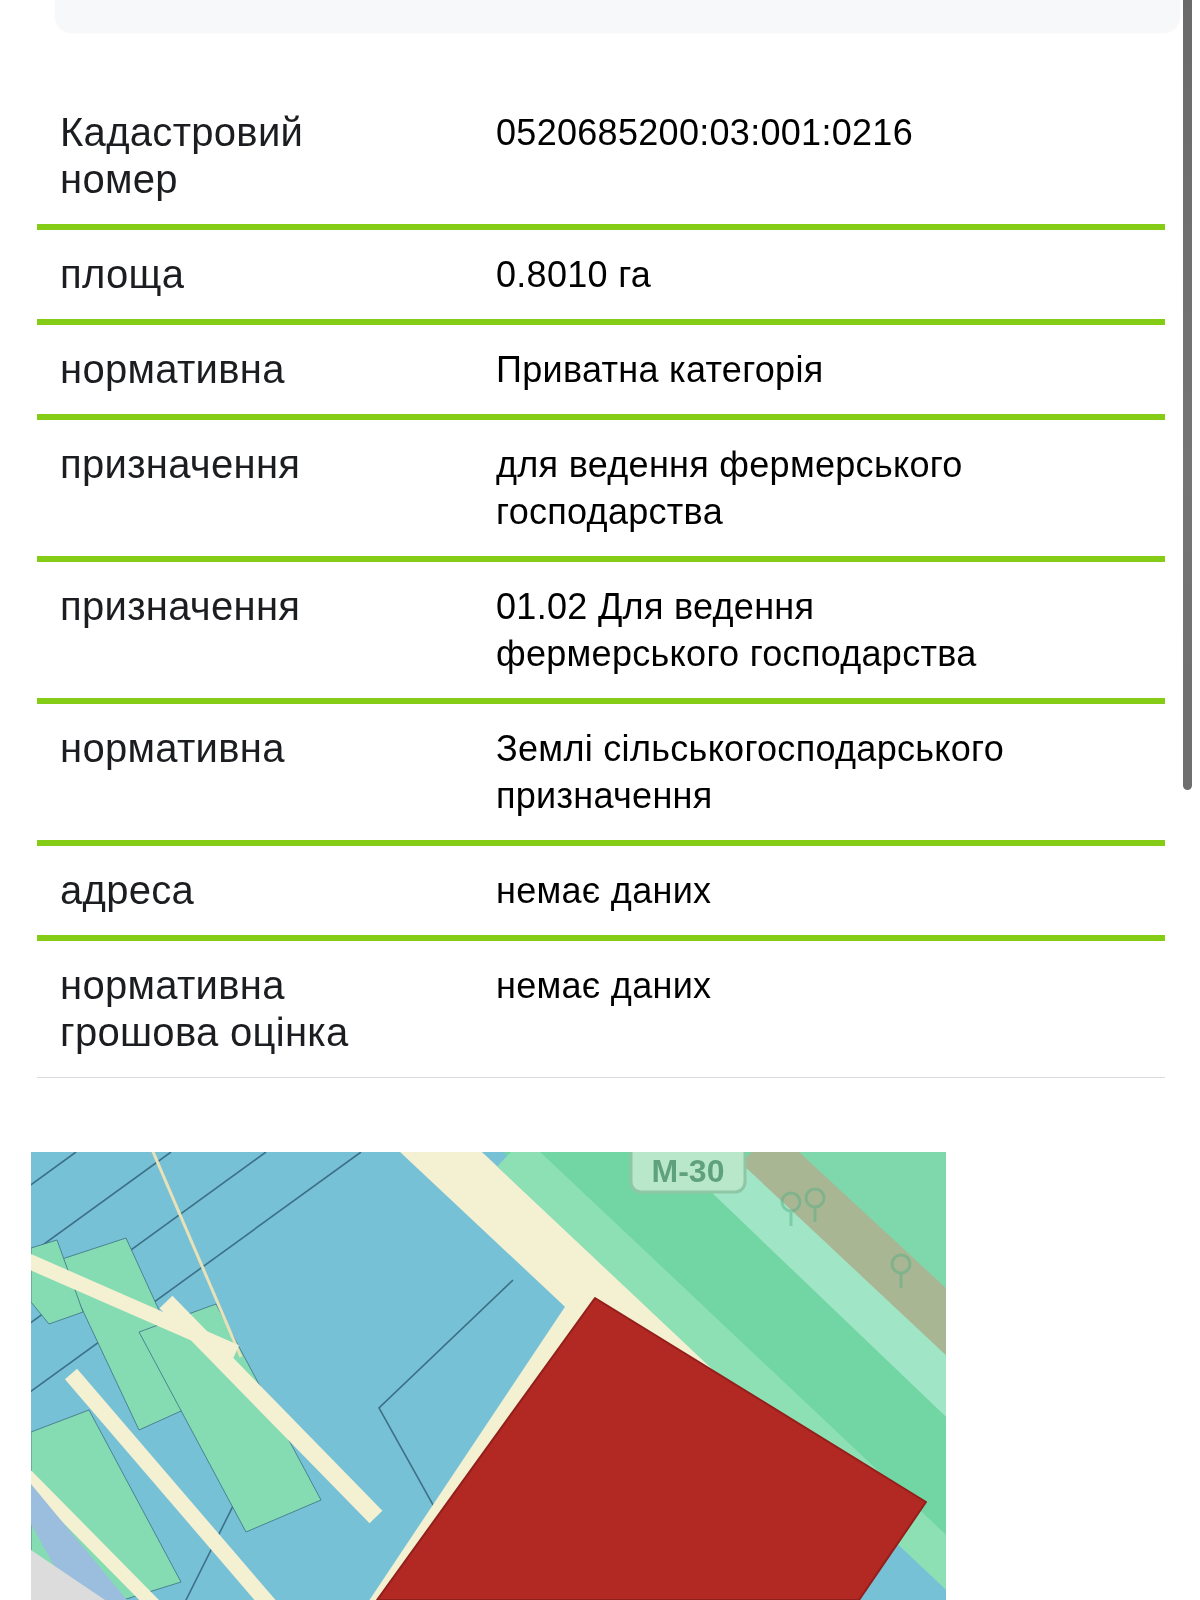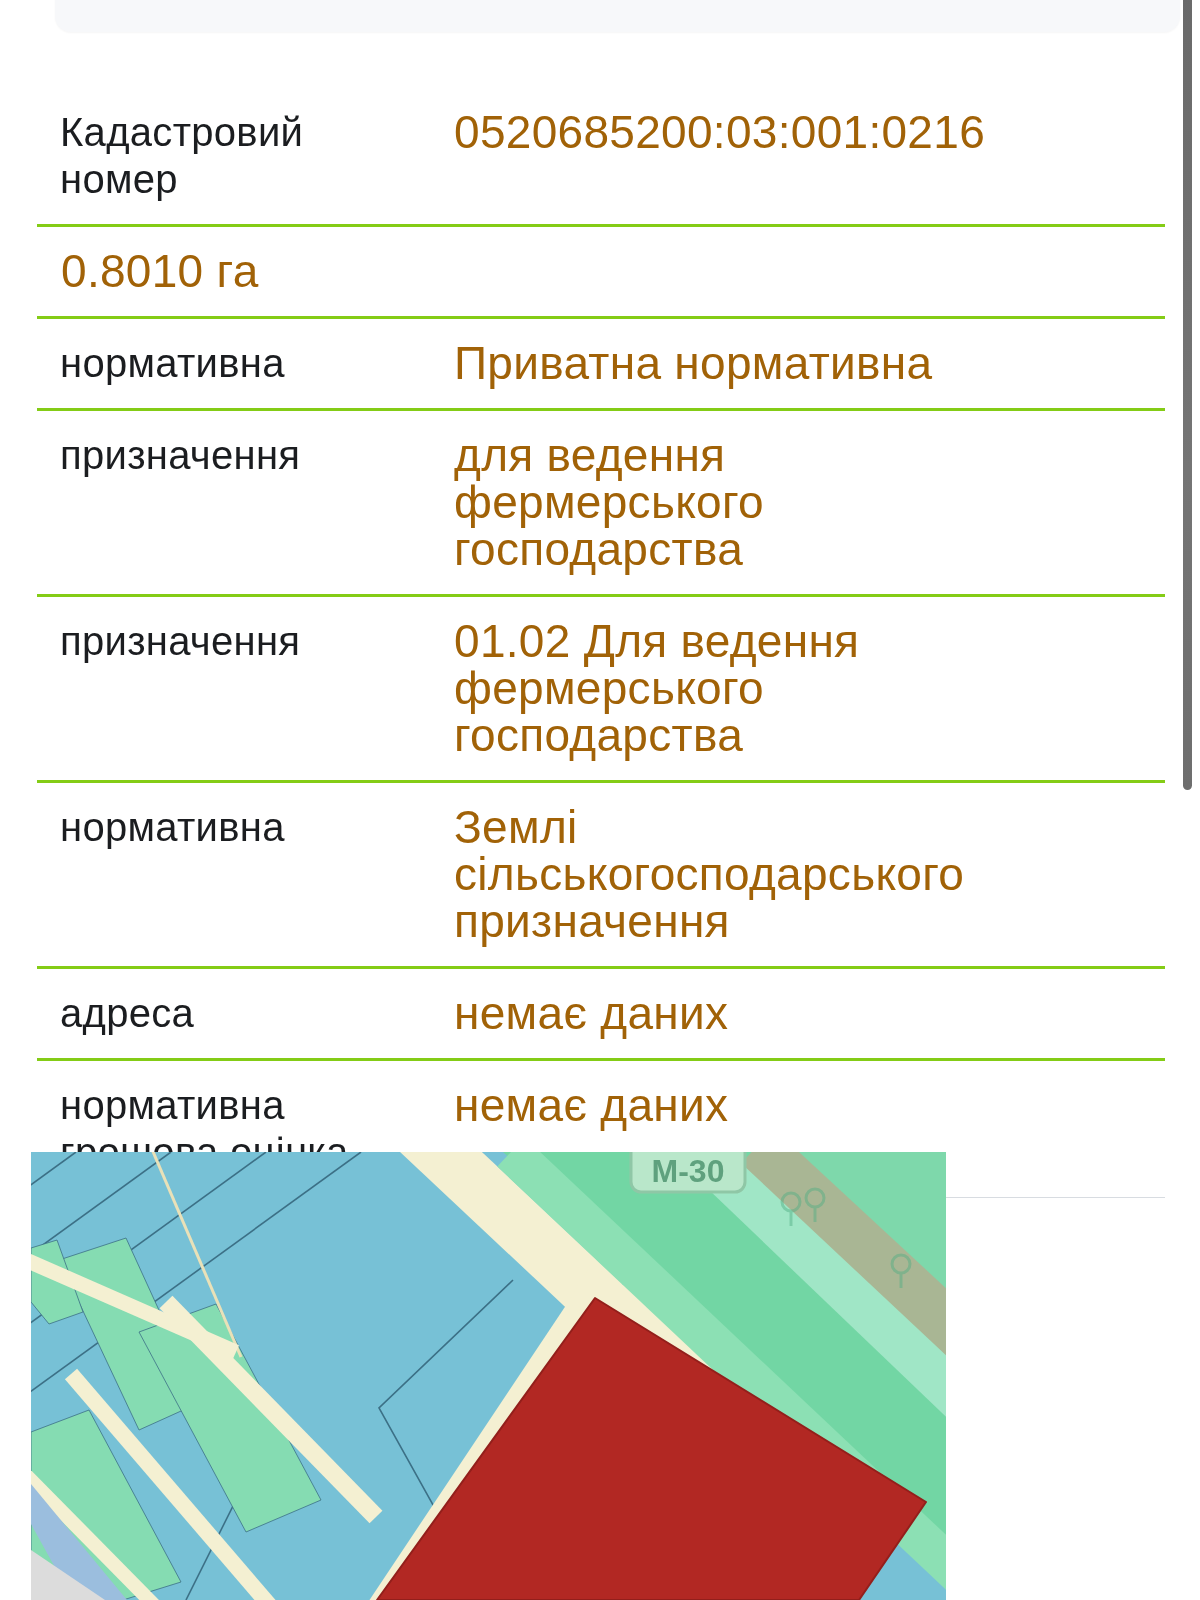--- a/index.html
+++ b/index.html
@@ -15,30 +15,30 @@
     position:absolute;left:55px;top:-18px;width:1125px;height:50px;
     background:#f7f8fa;border-radius:16px;
     box-shadow:0 1px 2px rgba(0,0,0,0.04);
   }
 
   
   .info-table{position:absolute;left:37px;top:88px;width:1128px;}
   .row{
     display:flex;align-items:flex-start;
     padding:21px 0 21px 0;
-    border-bottom:3px solid #84cc16;
+    border-bottom:6px solid #84cc16;
   }
   .row:last-child{border-bottom:1px solid #d8dce1;}
   .row .label{
     width:370px;flex:0 0 370px;margin-left:23px;
     font-size:40px;line-height:47px;letter-spacing:0.3px;color:#1b1d20;
   }
   .row .value{
-    width:560px;flex:0 0 560px;margin-left:24px;
-    font-size:46px;line-height:47px;letter-spacing:0.3px;color:#a16207;
+    width:560px;flex:0 0 560px;margin-left:66px;
+    font-size:36px;line-height:47px;letter-spacing:0.3px;color:#000000;
   }
 
   
   .map-wrap{position:absolute;left:31px;top:1152px;width:915px;height:448px;overflow:hidden;}
   .map-wrap svg{display:block;}
 
   
   .scrollbar-track{position:absolute;right:0;top:0;width:34px;height:1600px;background:transparent;}
   .scrollbar-thumb{
     position:absolute;left:1183px;top:-10px;width:9px;height:800px;
@@ -54,25 +54,26 @@
   <div class="header-card">
     
   </div>
 
   <div class="info-table">
     <div class="row">
       <div class="label">Кадастровий номер</div>
       <div class="value">0520685200:03:001:0216</div>
     </div>
     <div class="row">
+      <div class="label">площа</div>
       <div class="value">0.8010 га</div>
     </div>
     <div class="row">
       <div class="label">нормативна</div>
-      <div class="value">Приватна нормативна</div>
+      <div class="value">Приватна категорія</div>
     </div>
     <div class="row">
       <div class="label">призначення</div>
       <div class="value">для ведення фермерського господарства</div>
     </div>
     <div class="row">
       <div class="label">призначення</div>
       <div class="value">01.02 Для ведення фермерського господарства</div>
     </div>
     <div class="row">

